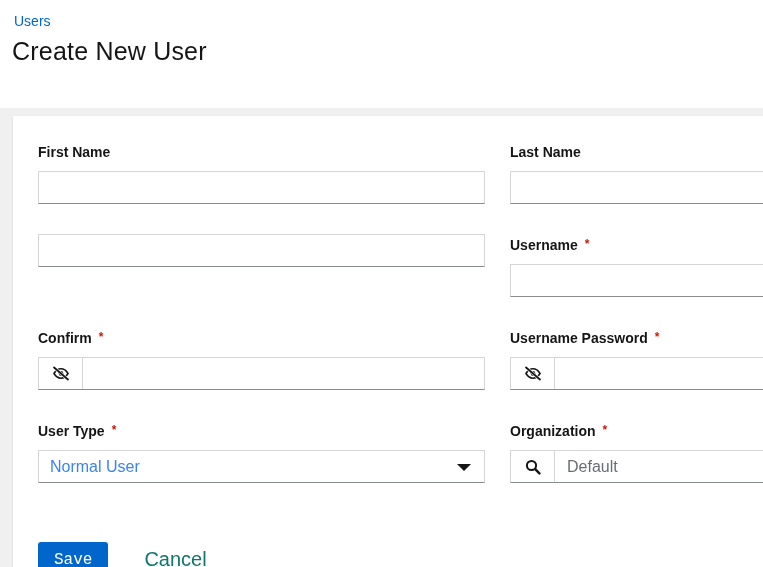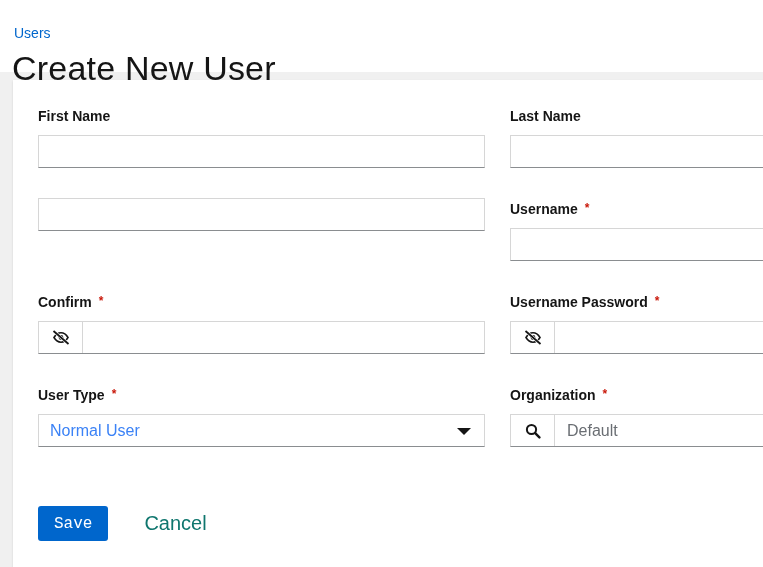--- a/index.html
+++ b/index.html
@@ -5,31 +5,31 @@
   * { margin:0; padding:0; box-sizing:border-box; }
   html,body { width:763px; height:567px; overflow:hidden; }
   body {
     font-family:"Liberation Sans", sans-serif;
     background:#f0f0f0;
     color:#151515;
   }
   
   .page-header {
     background:#ffffff;
-    height:72px;
-    padding:24px 0 0 14px;
+    height:108px;
+    padding:12px 0 0 14px;
   }
   .breadcrumb a {
     color:#0066cc;
     font-size:14px;
     text-decoration:none;
     cursor:pointer;
   }
   .page-title {
-    font-size:34px;
+    font-size:25px;
     font-weight:400;
     color:#151515;
     margin-top:7px;
     margin-left:-2px;
     letter-spacing:0.2px;
   }
   
   .card {
     margin:8px 0 0 13px;
     width:944px;

